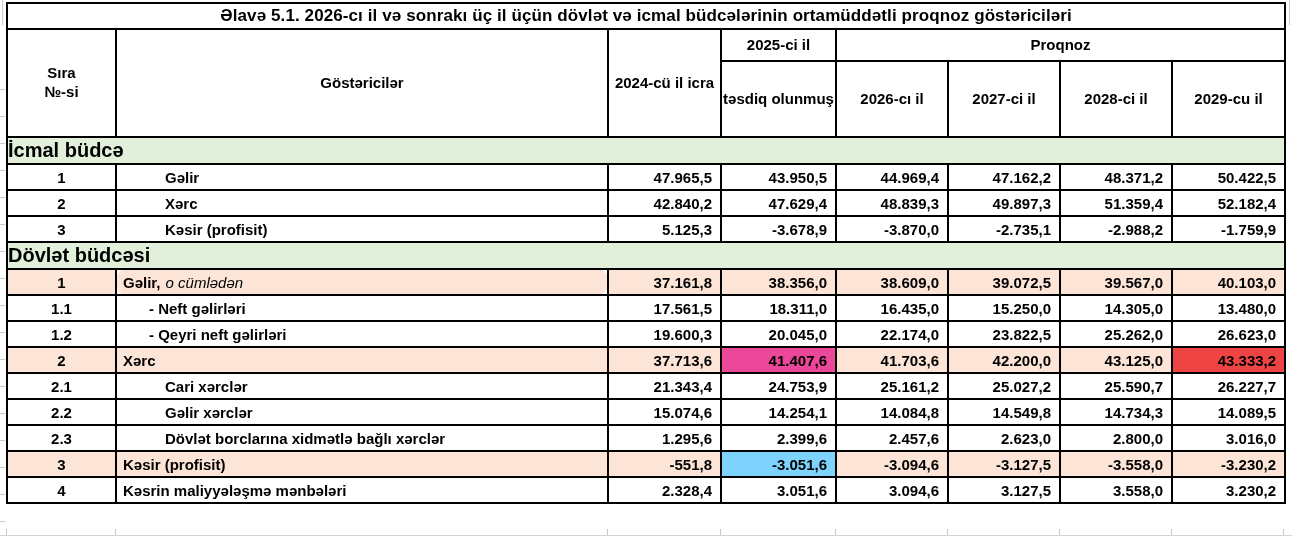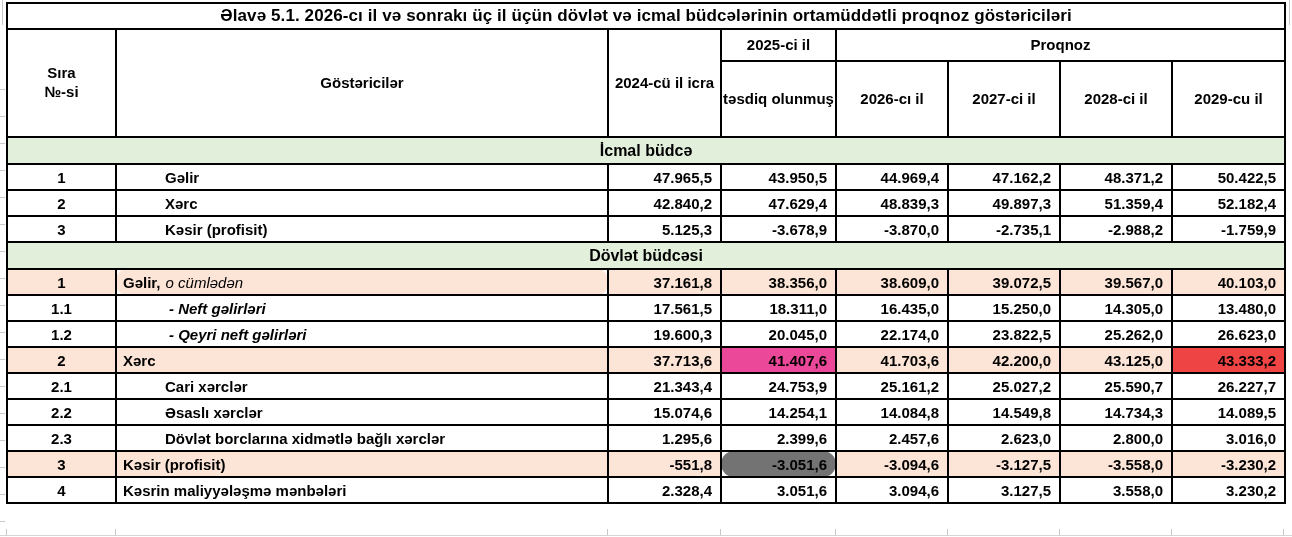--- a/index.html
+++ b/index.html
@@ -12,27 +12,27 @@
   table{border-collapse:collapse;table-layout:fixed;width:1278px;}
   td,th{
     border:2px solid #000;font-weight:bold;font-size:15px;color:#000;
     padding:0;vertical-align:middle;overflow:hidden;
   }
   .title-cell{font-size:17px;text-align:center;height:24px;letter-spacing:0.1px;}
   .h1{height:32px;}
   .h2{height:76px;}
   th{text-align:center;line-height:1.25;border-radius:6px;}
   .sira{white-space:pre-line;}
-  .section-cell{text-align:center;height:25px;font-size:16px;}
+  .section-cell{height:25px;font-size:20px;}
   tr.data{height:26px;}
   td.no{text-align:center;}
   td.lbl{text-align:left;white-space:nowrap;}
   td.lbl.flush{padding-left:6px;}
   td.lbl.mid{padding-left:48px;}
-  td.lbl.sub{padding-left:52px;font-style:italic;}
+  td.lbl.sub{padding-left:32px;}
   td.num{text-align:right;padding-right:8px;}
   .it{font-weight:normal;font-style:italic;padding-left:5px;}
   .gridline{position:absolute;background:#c9c9c9;}
 </style>
 </head>
 <body>
 
 <div class="gridline" style="left:2px;top:0;width:1px;height:25px;"></div>
 <div class="gridline" style="left:1289px;top:0;width:1px;height:25px;"></div>
 <div style="position:absolute;left:0;top:63px;width:5px;height:465px;
@@ -164,21 +164,21 @@
           <td class="lbl mid"><span>Cari xərclər</span></td>
           <td class="num">21.343,4</td>
           <td class="num">24.753,9</td>
           <td class="num">25.161,2</td>
           <td class="num">25.027,2</td>
           <td class="num">25.590,7</td>
           <td class="num">26.227,7</td>
         </tr>
         <tr class="data">
           <td class="no">2.2</td>
-          <td class="lbl mid"><span>Əsaslı xərclər</span></td>
+          <td class="lbl mid"><span>Gəlir xərclər</span></td>
           <td class="num">15.074,6</td>
           <td class="num">14.254,1</td>
           <td class="num">14.084,8</td>
           <td class="num">14.549,8</td>
           <td class="num">14.734,3</td>
           <td class="num">14.089,5</td>
         </tr>
         <tr class="data">
           <td class="no">2.3</td>
           <td class="lbl mid"><span>Dövlət borclarına xidmətlə bağlı xərclər</span></td>
@@ -186,21 +186,21 @@
           <td class="num">2.399,6</td>
           <td class="num">2.457,6</td>
           <td class="num">2.623,0</td>
           <td class="num">2.800,0</td>
           <td class="num">3.016,0</td>
         </tr>
         <tr class="data">
           <td class="no" style="background: rgb(252, 228, 214);">3</td>
           <td class="lbl flush" style="background: rgb(252, 228, 214);"><span>Kəsir (profisit)</span></td>
           <td class="num" style="background: rgb(252, 228, 214); padding-left: 20px;">-551,8</td>
-          <td class="num" style="background: #737373; border-radius: 13px;">-3.051,6</td>
+          <td class="num" style="background: #7dd3fc;">-3.051,6</td>
           <td class="num" style="background: rgb(252, 228, 214);">-3.094,6</td>
           <td class="num" style="background: rgb(252, 228, 214);">-3.127,5</td>
           <td class="num" style="background: rgb(252, 228, 214);">-3.558,0</td>
           <td class="num" style="background: rgb(252, 228, 214);">-3.230,2</td>
         </tr>
         <tr class="data">
           <td class="no">4</td>
           <td class="lbl flush"><span>Kəsrin maliyyələşmə mənbələri</span></td>
           <td class="num">2.328,4</td>
           <td class="num">3.051,6</td>

